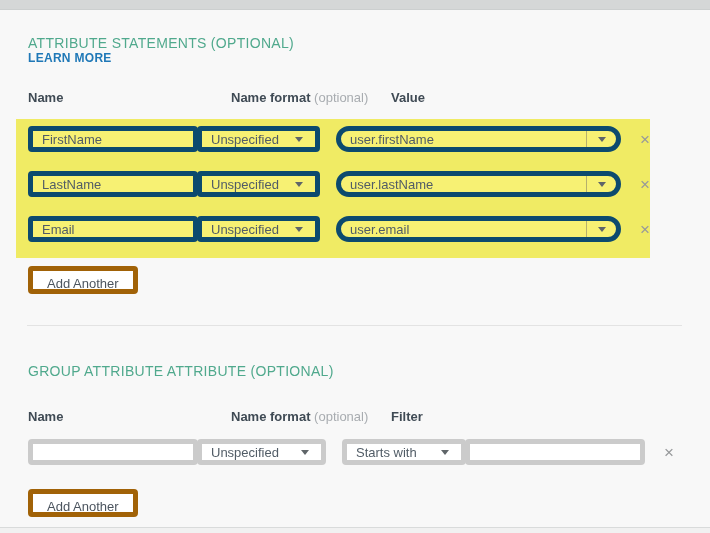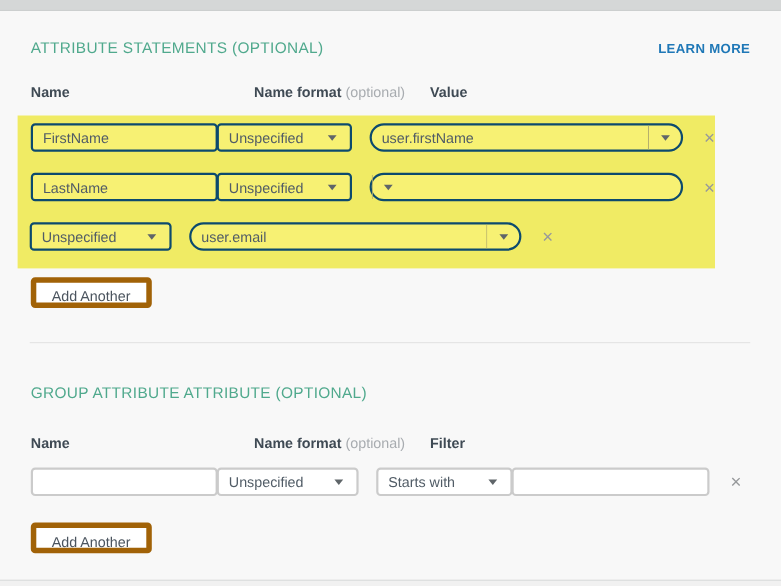--- a/index.html
+++ b/index.html
@@ -11,20 +11,21 @@
     overflow:hidden;
     -webkit-font-smoothing:antialiased;
   }
   .topbar { height:9px; background:#d5d7d7; border-bottom:1px solid #cccfcf; }
 
   .section { padding:0 28px; position:relative; }
 
   .heading-row {
     display:flex; justify-content:space-between; align-items:baseline;
     margin-top:26px;
+    flex-direction:column;
   }
   .section-title {
     color:#50a98d; font-size:14px; font-weight:400; letter-spacing:0.3px;
     line-height:15px;
   }
   .learn-more {
     color:#1f78b7; font-size:12px; font-weight:700; letter-spacing:0.3px;
     text-decoration:none; cursor:pointer; line-height:15px;
   }
 
@@ -41,21 +42,21 @@
     box-sizing:border-box;
     padding:7px 0 16px 12px;
     margin-top:15px;
     background:#f0eb64;
   }
 
   .attr-row { display:flex; align-items:center; height:26px; margin-bottom:19px; }
   .attr-row:last-child { margin-bottom:0; }
 
   .ctl {
-    box-sizing:border-box; height:26px; border:2px solid #0c4a6e;
+    box-sizing:border-box; height:26px; border:5px solid #0c4a6e;
     border-radius:4px; background:#f7f173; font-size:13px; color:#515c66;
     display:flex; align-items:center;
   }
   .ctl.white { border-color:#cbcbcb; background:#ffffff; }
 
   input.ctl { padding:0 9px; outline:none; display:block; }
 
   .name-input { width:170px; }
   .format-select { width:129px; margin-left:-1px; position:relative; padding:0 9px; cursor:pointer; }
   .format-select .arrow { position:absolute; right:12px; }
@@ -139,28 +140,30 @@
       <span class="remove-x">×</span>
     </div>
 
     <div class="attr-row">
       <input class="ctl name-input" type="text" value="LastName" style="">
       <div class="ctl format-select">
         <span>Unspecified</span>
         <span class="arrow"></span>
       </div>
       <div class="ctl value-select">
+        <span class="val-text">user.lastName</span>
         <span class="arrow-cell">
             <span class="arrow"></span>
           </span>
       </div>
       <span class="remove-x">×</span>
     </div>
 
     <div class="attr-row">
+      <input class="ctl name-input" type="text" value="Email" style="">
       <div class="ctl format-select">
         <span>Unspecified</span>
         <span class="arrow"></span>
       </div>
       <div class="ctl value-select">
         <span class="val-text">user.email</span>
         <span class="arrow-cell">
             <span class="arrow"></span>
           </span>
       </div>

